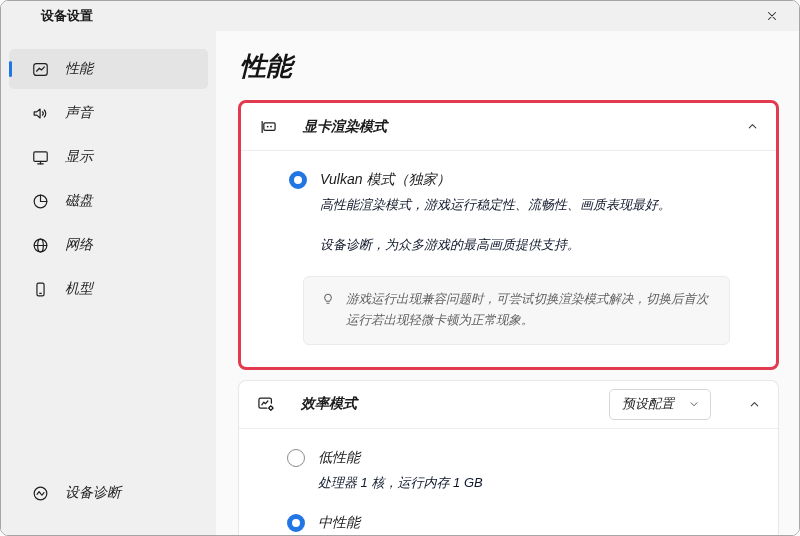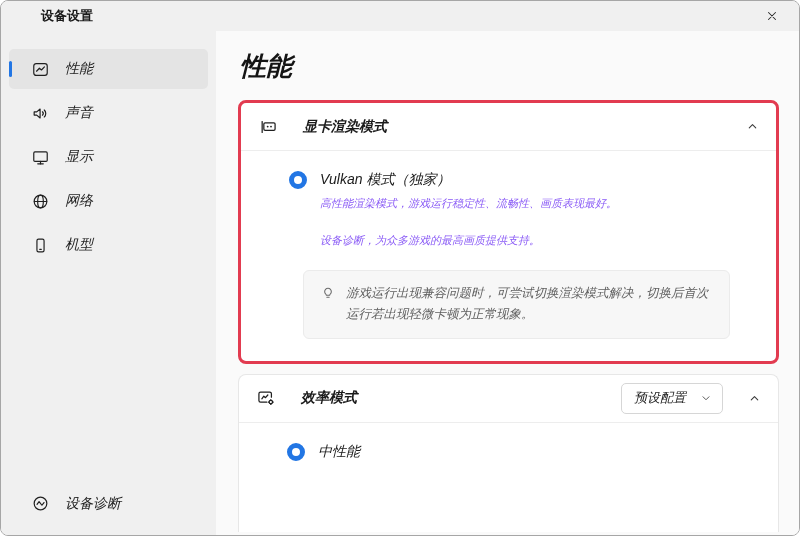--- a/index.html
+++ b/index.html
@@ -32,21 +32,21 @@
   .nav-item{
     height:40px;margin-bottom:4px;border-radius:5px;display:flex;align-items:center;
     gap:15px;padding-left:22px;position:relative;font-size:14px;color:#1f1f1f;cursor:pointer;
   }
   .nav-item .ic{display:flex;width:19px;height:19px;color:#1f1f1f;flex-shrink:0;}
   .nav-item.selected{background:#e4e4e4;}
   .nav-item.selected::before{
     content:"";position:absolute;left:0;top:50%;transform:translateY(-50%);
     width:3px;height:16px;border-radius:2px;background:#2276e4;
   }
-  .sidebar .foot{margin-top:auto;align-items:flex-end;}
+  .sidebar .foot{margin-top:auto;}
 
   
   .main{flex:1;background:#fafafa;padding:10px 20px 0 22px;overflow:hidden;}
   .page-title{font-size:26px;font-weight:700;color:#141414;margin:8px 0 16px 2px;}
 
   .card{background:#fff;border-radius:8px;border:1px solid #e7e7e7;}
   .card.highlighted{border:3px solid #e23b50;}
   .card + .card{margin-top:10px;}
   .card-header{height:47px;display:flex;align-items:center;gap:25px;padding:0 17px;}
   .card-header .ic{display:flex;width:20px;height:20px;color:#1f1f1f;flex-shrink:0;}
@@ -54,35 +54,35 @@
   .divider{border-top:1px solid #ededed;}
   .card-body{padding:20px 24px 20px 48px;}
 
   
   .option{margin-bottom:22px;}
   .option:last-child{margin-bottom:0;}
   .option-row{display:flex;align-items:center;gap:13px;cursor:pointer;}
   .radio{width:18px;height:18px;border-radius:50%;background:#fff;border:1.5px solid #8c8c8c;flex-shrink:0;}
   .radio.checked{border:5px solid #2276e4;}
   .option-label{font-size:14px;color:#1a1a1a;}
-  .option-desc{font-size:11px;color:#8b5cf6;margin:7px 0 0 31px;}
+  .option-desc{font-size:13px;color:#0f172a;margin:7px 0 0 31px;}
 
   
   .tip{
     margin:6px 22px 2px 14px;background:#f7f7f7;border:1px solid #ebebeb;border-radius:6px;
     padding:12px 16px;display:flex;gap:10px;font-size:12.5px;color:#5f5f5f;line-height:1.7;
   }
   .tip .ic{display:flex;width:16px;height:16px;color:#6a6a6a;flex-shrink:0;margin-top:2px;}
 
   
   .card.cut{border-bottom:none;border-radius:8px 8px 0 0;height:158px;overflow:hidden;}
   .dropdown{
     height:31px;min-width:98px;background:#fff;border:1px solid #d6d6d6;border-radius:5px;
     display:flex;align-items:center;justify-content:space-between;gap:14px;
-    padding:0 10px 0 12px;font-size:13px;color:#1f1f1f;cursor:pointer;
+    padding:0 10px 0 12px;font-size:13px;color:#1f1f1f;cursor:pointer;margin-right:12px;
   }
   .chev{display:flex;width:13px;height:13px;color:#3c3c3c;cursor:pointer;}
   .chev-sm{display:flex;width:12px;height:12px;color:#5a5a5a;}
 
   svg{display:block;width:100%;height:100%;}
 </style>
 </head>
 <body>
 
 <div class="window">
@@ -128,20 +128,29 @@
         <span class="ic">
           <svg viewBox="0 0 24 24" fill="none" stroke="currentColor" stroke-width="1.5" stroke-linecap="round" stroke-linejoin="round">
             <rect x="3.5" y="5" width="17" height="12" rx="1.5"></rect>
             <line x1="12" y1="17" x2="12" y2="20"></line>
               <line x1="8.5" y1="20" x2="15.5" y2="20"></line>
           </svg>
         </span>
         <span>显示</span>
       </div>
 
+      <div class="nav-item">
+        <span class="ic">
+          <svg viewBox="0 0 24 24" fill="none" stroke="currentColor" stroke-width="1.5" stroke-linecap="round" stroke-linejoin="round">
+            <circle cx="12" cy="12" r="8"></circle>
+              <path d="M12 4v8h8"></path>
+          </svg>
+        </span>
+        <span>磁盘</span>
+      </div>
 
       <div class="nav-item">
         <span class="ic">
           <svg viewBox="0 0 24 24" fill="none" stroke="currentColor" stroke-width="1.5" stroke-linecap="round" stroke-linejoin="round">
             <circle cx="12" cy="12" r="8"></circle>
             <ellipse cx="12" cy="12" rx="3.6" ry="8"></ellipse>
             <line x1="4.2" y1="12" x2="19.8" y2="12"></line>
           </svg>
         </span>
         <span>网络</span>
@@ -241,20 +250,27 @@
           </span>
           <span class="chev">
             <svg viewBox="0 0 24 24" fill="none" stroke="currentColor" stroke-width="2" stroke-linecap="round" stroke-linejoin="round">
                 <polyline points="6,14.5 12,8.5 18,14.5"></polyline>
               </svg>
           </span>
         </div>
         <div class="divider"></div>
         <div class="card-body">
 
+          <div class="option">
+            <div class="option-row">
+              <span class="radio"></span>
+              <span class="option-label">低性能</span>
+            </div>
+            <div class="option-desc">处理器 1 核，运行内存 1 GB</div>
+          </div>
 
           <div class="option">
             <div class="option-row">
               <span class="radio checked"></span>
               <span class="option-label">中性能</span>
             </div>
           </div>
 
         </div>
       </section>

